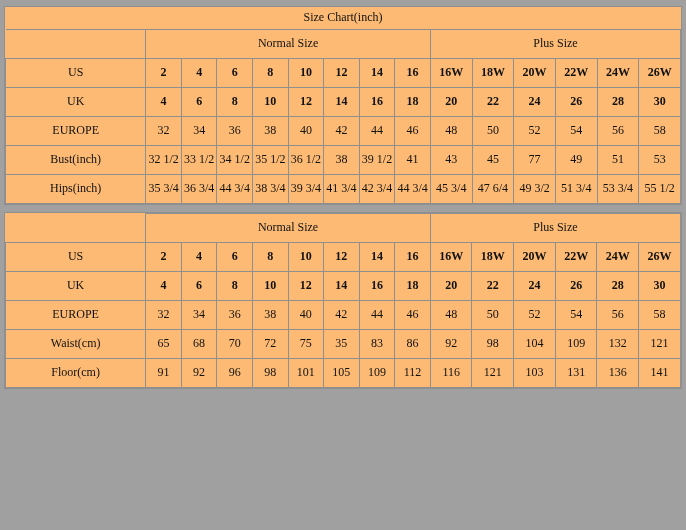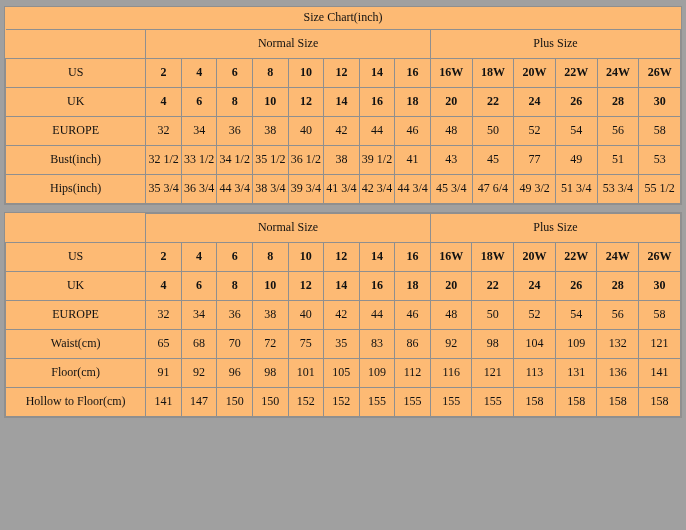--- a/index.html
+++ b/index.html
@@ -284,40 +284,23 @@
           <td class="val">91</td>
           <td class="val">92</td>
           <td class="val">96</td>
           <td class="val">98</td>
           <td class="val">101</td>
           <td class="val">105</td>
           <td class="val">109</td>
           <td class="val">112</td>
           <td class="val">116</td>
           <td class="val">121</td>
-          <td class="val">113</td>
+          <td class="val">103</td>
           <td class="val">131</td>
           <td class="val">136</td>
           <td class="val">141</td>
         </tr>
 
-        <tr>
-          <td class="rowlabel rowlabel-sm">Hollow to Floor(cm)</td>
-          <td class="val">141</td>
-          <td class="val">147</td>
-          <td class="val">150</td>
-          <td class="val">150</td>
-          <td class="val">152</td>
-          <td class="val">152</td>
-          <td class="val">155</td>
-          <td class="val">155</td>
-          <td class="val">155</td>
-          <td class="val">155</td>
-          <td class="val">158</td>
-          <td class="val">158</td>
-          <td class="val">158</td>
-          <td class="val">158</td>
-        </tr>
       </tbody>
     </table>
   </div>
 
 </div>
 
 </body></html>

